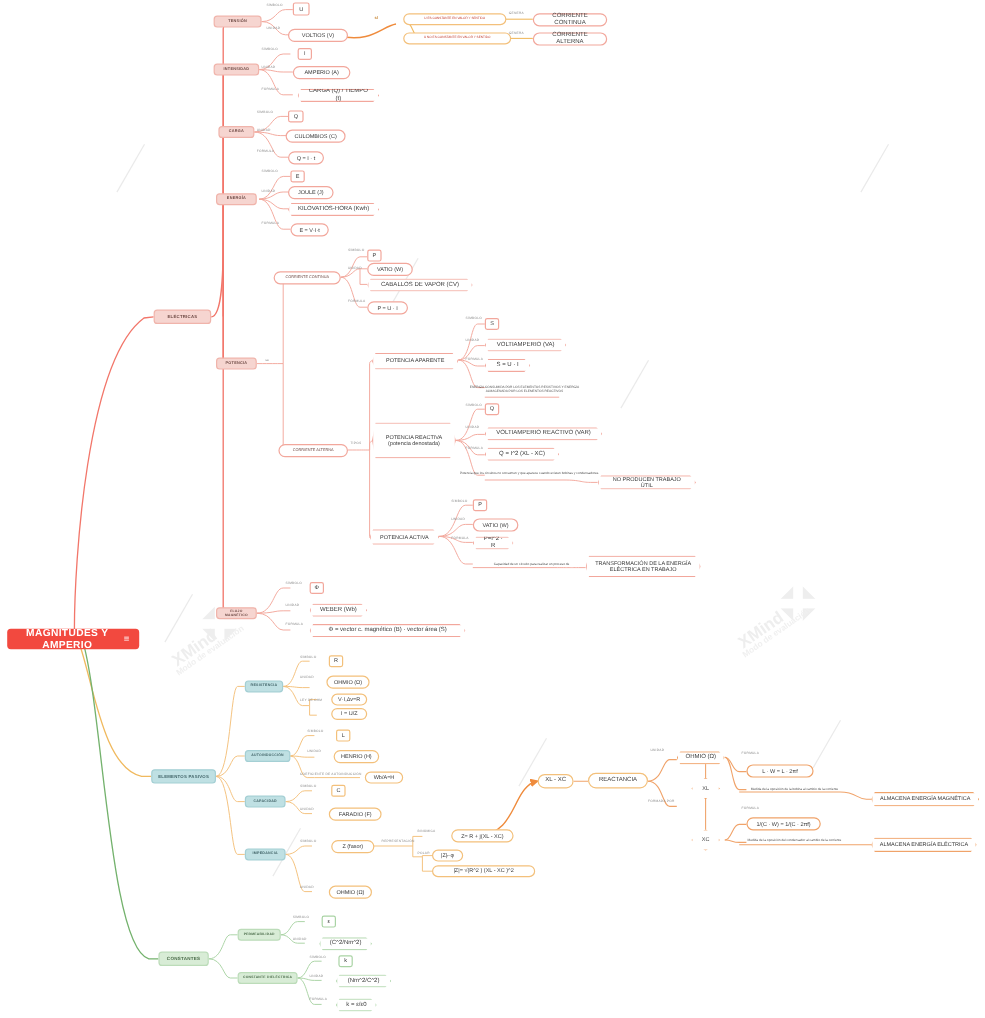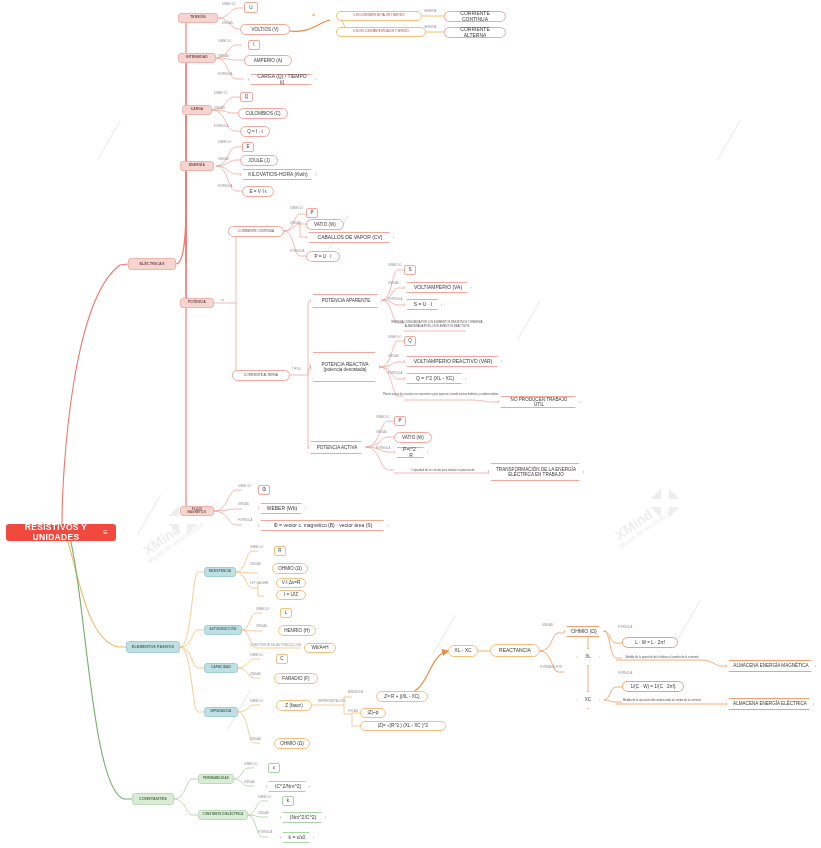--- a/index.html
+++ b/index.html
@@ -201,21 +201,21 @@
       <path d="M248 815 C 256 815, 256 837, 262 837 L 268 837"></path>
     </g>
     <defs>
       <marker id="arrowO" markerWidth="6" markerHeight="6" refX="5" refY="3" orient="auto">
         <path d="M0,0 L6,3 L0,6 z" fill="#ef8b3c"></path>
       </marker>
     </defs>
   </svg>
 
   <div class="node root" style="left:6px;top:524px;width:110px;height:17px;">
-    <span>RESISTIVOS Y UNIDADES</span>
+    <span>MAGNITUDES Y AMPERIO</span>
     <span class="noteico">≡</span>
   </div>
 
   <div class="node main-red" style="left:128px;top:258px;width:48px;height:12px;">
     <span>ELÉCTRICAS</span>
   </div>
 
   <div class="node main-red" style="left:178px;top:13px;width:40px;height:10px;font-size:3.2px;">
     <span>TENSIÓN</span>
   </div>

